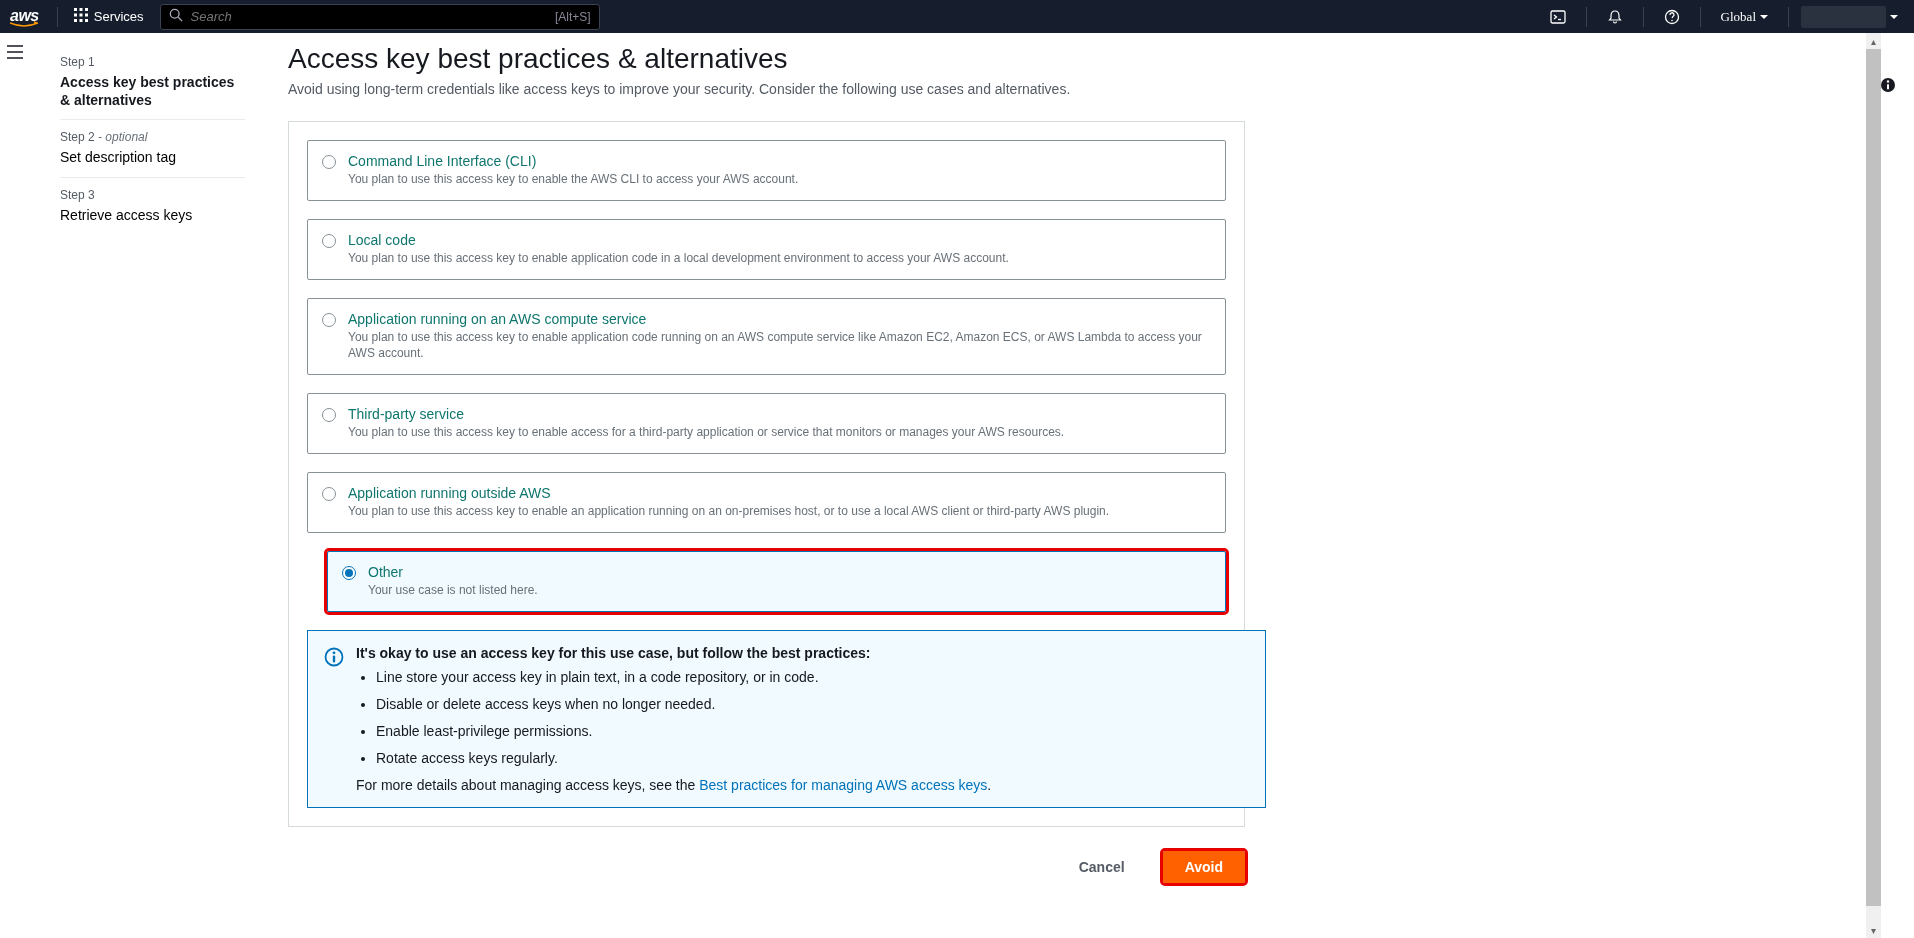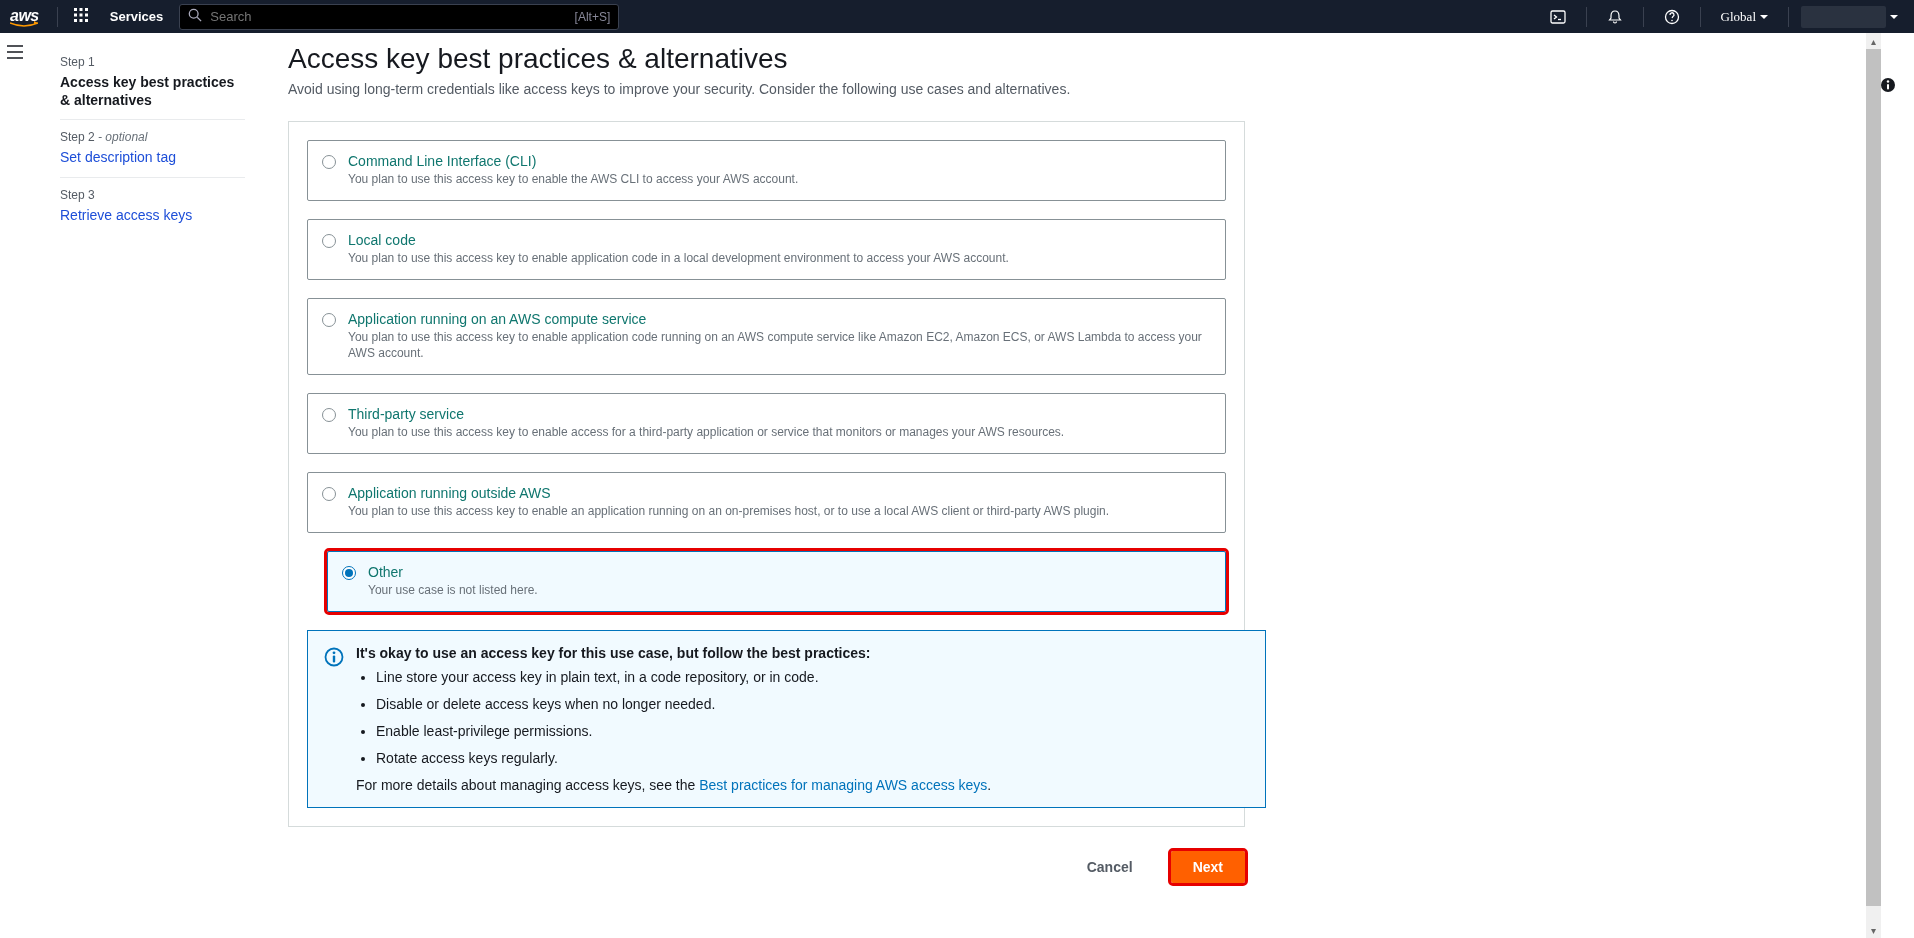--- a/index.html
+++ b/index.html
@@ -3,46 +3,46 @@
 <meta charset="utf-8">
 <style>
 * { margin: 0; padding: 0; box-sizing: border-box; }
 body { font-family: "Amazon Ember", "Helvetica Neue", Arial, sans-serif; font-size: 14px; color: #16191f; background: #fff; }
 
 
 .top-nav { height: 33px; background: #161e2d; display: flex; align-items: center; padding: 0 10px; color: #fff; position: relative; }
 .aws-logo { font-family: Arial, sans-serif; font-weight: bold; font-style: italic; font-size: 16px; color: #fff; margin-right: 10px; letter-spacing: -0.5px; }
 .aws-logo-underline { display: block; width: 28px; height: 6px; margin-top: -4px; }
 .nav-divider { width: 1px; height: 20px; background: #3a4150; margin: 0 8px; }
-.services-btn { display: flex; align-items: center; gap: 22px; padding: 4px 8px; cursor: pointer; font-size: 13px; font-weight: bold; }
+.services-btn { display: flex; align-items: center; gap: 6px; padding: 4px 8px; cursor: pointer; font-size: 13px; }
 .grid-icon { width: 14px; height: 14px; display: inline-block; }
 .search-box { flex: 0 0 440px; height: 26px; background: #000; border: 1px solid #3a4150; border-radius: 3px; display: flex; align-items: center; padding: 0 8px; margin-left: 8px; }
 .search-icon { width: 14px; height: 14px; margin-right: 8px; }
-.search-input { flex: 1; background: transparent; border: none; color: #aab; font-size: 13px; outline: none; }
+.search-input { flex: 1; background: transparent; border: none; color: #aab; font-style: italic; font-size: 13px; outline: none; }
 .search-hint { color: #889; font-size: 12px; }
 .nav-right { margin-left: auto; display: flex; align-items: center; gap: 0; }
 .nav-icon-btn { padding: 0 12px; display: flex; align-items: center; height: 33px; cursor: pointer; }
 .nav-icon-btn svg { width: 16px; height: 16px; }
 .region-btn { padding: 0 12px; font-size: 13px; display: flex; align-items: center; gap: 4px; cursor: pointer; font-family: Liberation Serif, serif; }
 .account-slot { width: 85px; height: 22px; background: #2a3240; border-radius: 2px; margin: 0 4px; }
 .caret-down { width: 0; height: 0; border-left: 4px solid transparent; border-right: 4px solid transparent; border-top: 4px solid #fff; display: inline-block; }
 
 
 .layout { display: flex; position: relative; }
 .left-rail { width: 30px; padding-top: 12px; display: flex; justify-content: center; }
 .hamburger { width: 16px; height: 14px; cursor: pointer; }
 .content { flex: 1; display: flex; padding-right: 30px; gap: 28px; }
 
 
 .steps-sidebar { width: 230px; padding: 12px 15px 0 30px; flex-shrink: 0; }
 .step-item { padding: 10px 0; }
 .step-item + .step-item { border-top: 1px solid #e9ebed; }
 .step-label { font-size: 12px; color: #545b64; }
 .step-optional { font-style: italic; color: #687078; }
-.step-title { font-size: 14px; color: #1d4ed8; margin-top: 4px; line-height: 1.3; }
+.step-title { font-size: 14px; color: #000000; margin-top: 4px; line-height: 1.3; }
 .step-item.active .step-title { font-weight: bold; color: #16191f; }
 
 
 .main { flex: 1; padding: 10px 0 40px 0; max-width: 1250px; }
 .page-title { font-size: 28px; font-weight: 400; margin-bottom: 6px; }
 .page-subtitle { font-size: 14px; color: #545b64; margin-bottom: 24px; }
 
 .options-panel { border: 1px solid #d5dbdb; padding: 18px; width: 957px; }
 .usecase-card { border: 1px solid #879196; border-radius: 2px; padding: 12px 14px; display: flex; align-items: flex-start; gap: 12px; margin-bottom: 18px; cursor: pointer; }
 .usecase-card:last-of-type { margin-bottom: 0; }
@@ -246,21 +246,21 @@
             </ul>
             <div class="info-footer">
               <span>For more details about managing access keys, see the </span><a href="#" class="info-link">Best practices for managing AWS access keys</a><span>.</span>
             </div>
           </div>
         </div>
       </div>
 
       <div class="footer-actions">
         <button class="btn btn-link">Cancel</button>
-        <button class="btn btn-primary">Next</button>
+        <button class="btn btn-primary">Avoid</button>
       </div>
     </div>
   </div>
 
   <div class="right-info-rail">
     <svg viewBox="0 0 16 16">
         <circle cx="8" cy="8" r="7" fill="#16191f"></circle>
         <circle cx="8" cy="4.5" r="1.2" fill="#fff"></circle>
         <rect x="7" y="7" width="2" height="5.5" rx="1" fill="#fff"></rect>
       </svg>

